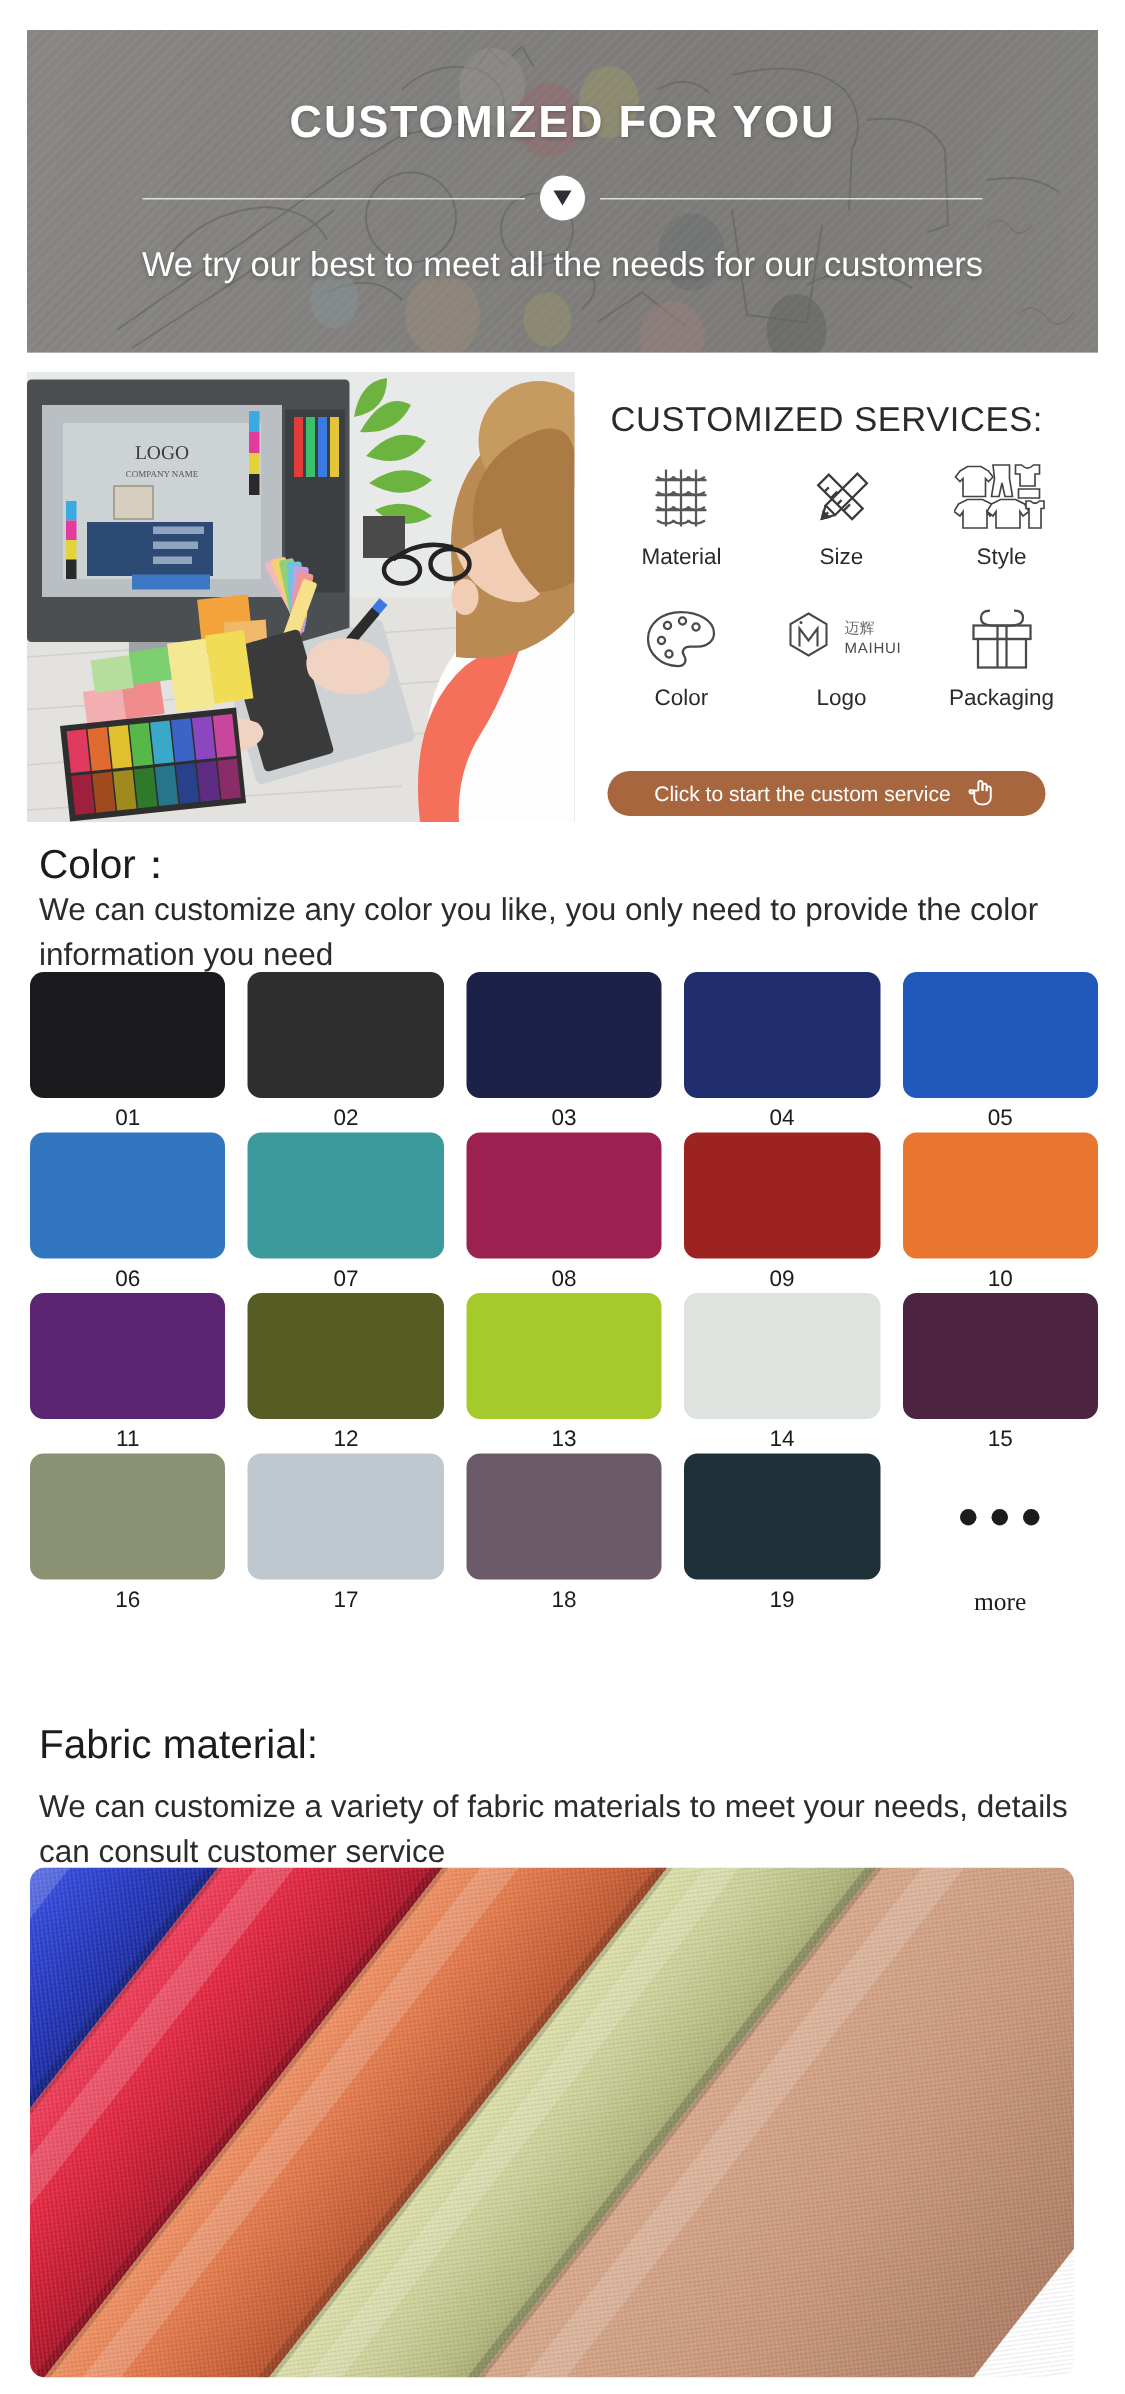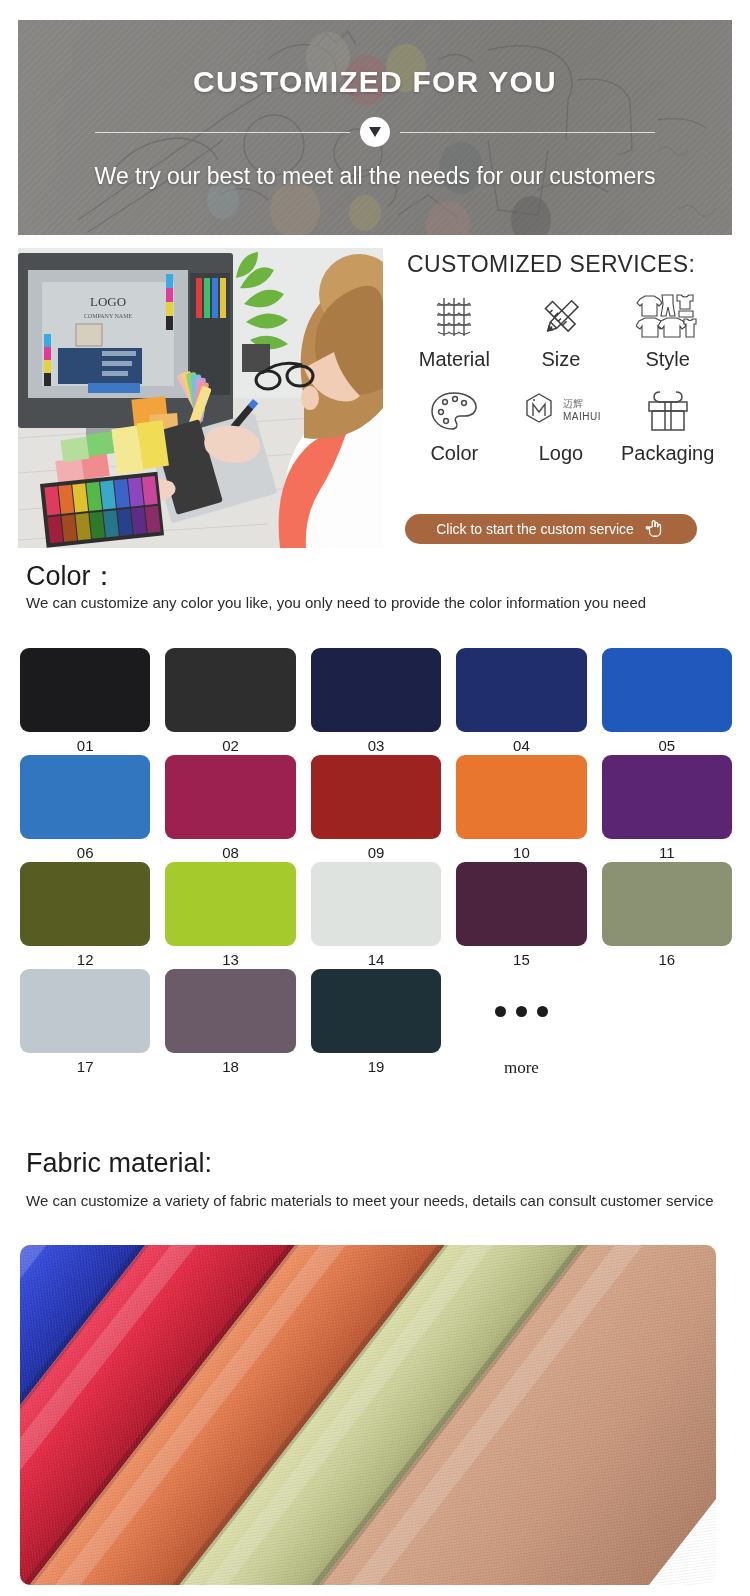--- a/index.html
+++ b/index.html
@@ -87,38 +87,38 @@
   }
   .svc-right {
     flex: 1;
     padding-left: 18px;
     position: relative;
   }
   .svc-heading {
     font-size: 23px;
     color: #2b2b2b;
     letter-spacing: .4px;
-    margin-top: 3px;
+    margin-top: 18px;
     padding-left: 6px;
   }
   .svc-grid {
     margin-top: 12px;
     display: grid;
     grid-template-columns: repeat(3, 1fr);
     grid-template-rows: repeat(2, 94px);
     width: 320px;
   }
   .svc-cell {
     display: flex; flex-direction: column;
     align-items: center; justify-content: flex-start;
   }
   .svc-ic { height: 54px; display: flex; align-items: center; justify-content: center; }
   .svc-label {
     margin-top: 4px;
-    font-size: 20px;
+    font-size: 15px;
     color: #2b2b2b;
   }
   .cta {
     position: absolute;
     left: 22px; bottom: 4px;
     width: 292px; height: 30px;
     background: #a8663f;
     border-radius: 16px;
     display: flex; align-items: center; justify-content: center;
     gap: 10px;
@@ -132,21 +132,21 @@
     position: absolute;
     left: 26px;
     font-size: 27px;
     color: #1c1c1c;
     font-weight: normal;
   }
   .sec-desc {
     position: absolute;
     left: 26px;
     width: 690px;
-    font-size: 15px;
+    font-size: 21px;
     color: #2b2b2b;
     line-height: 1.42;
   }
 
   
   .swatch-grid {
     position: absolute;
     left: 20px; top: 648px;
     width: 712px;
     display: grid;
@@ -529,20 +529,24 @@
         <div class="swatch" style="background: rgb(32, 46, 109);"></div>
         <div class="swatch-label">04</div>
       </div>
       <div class="swatch-cell">
         <div class="swatch" style="background: rgb(32, 89, 187);"></div>
         <div class="swatch-label">05</div>
       </div>
       <div class="swatch-cell">
         <div class="swatch" style="background: rgb(50, 118, 191);"></div>
         <div class="swatch-label">06</div>
+      </div>
+      <div class="swatch-cell">
+        <div class="swatch" style="background: rgb(61, 154, 156);"></div>
+        <div class="swatch-label">07</div>
       </div>
       <div class="swatch-cell">
         <div class="swatch" style="background: rgb(156, 32, 80);"></div>
         <div class="swatch-label">08</div>
       </div>
       <div class="swatch-cell">
         <div class="swatch" style="background: rgb(157, 35, 33);"></div>
         <div class="swatch-label">09</div>
       </div>
       <div class="swatch-cell">

